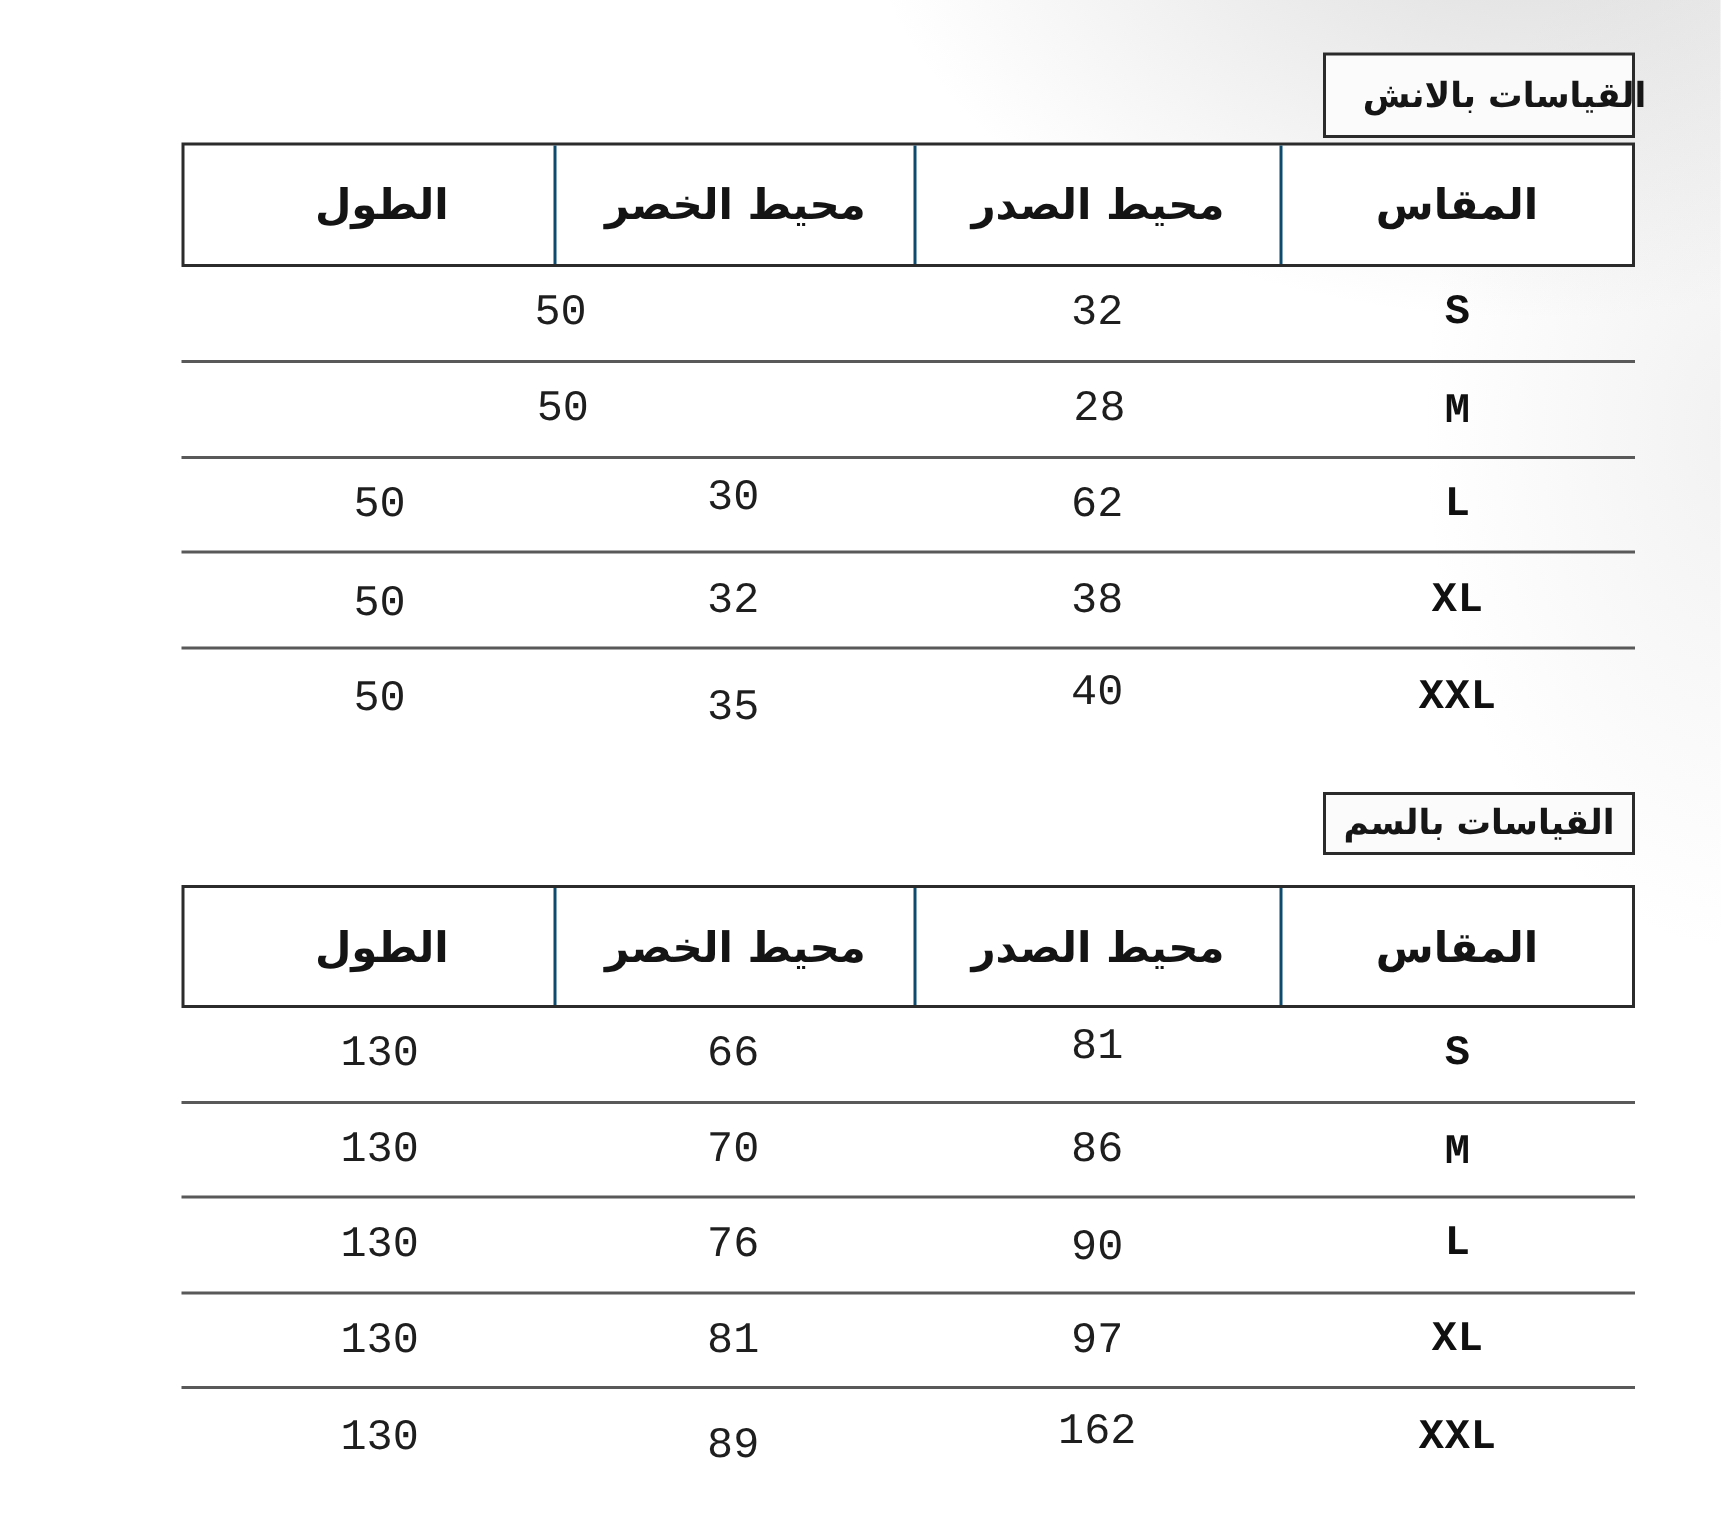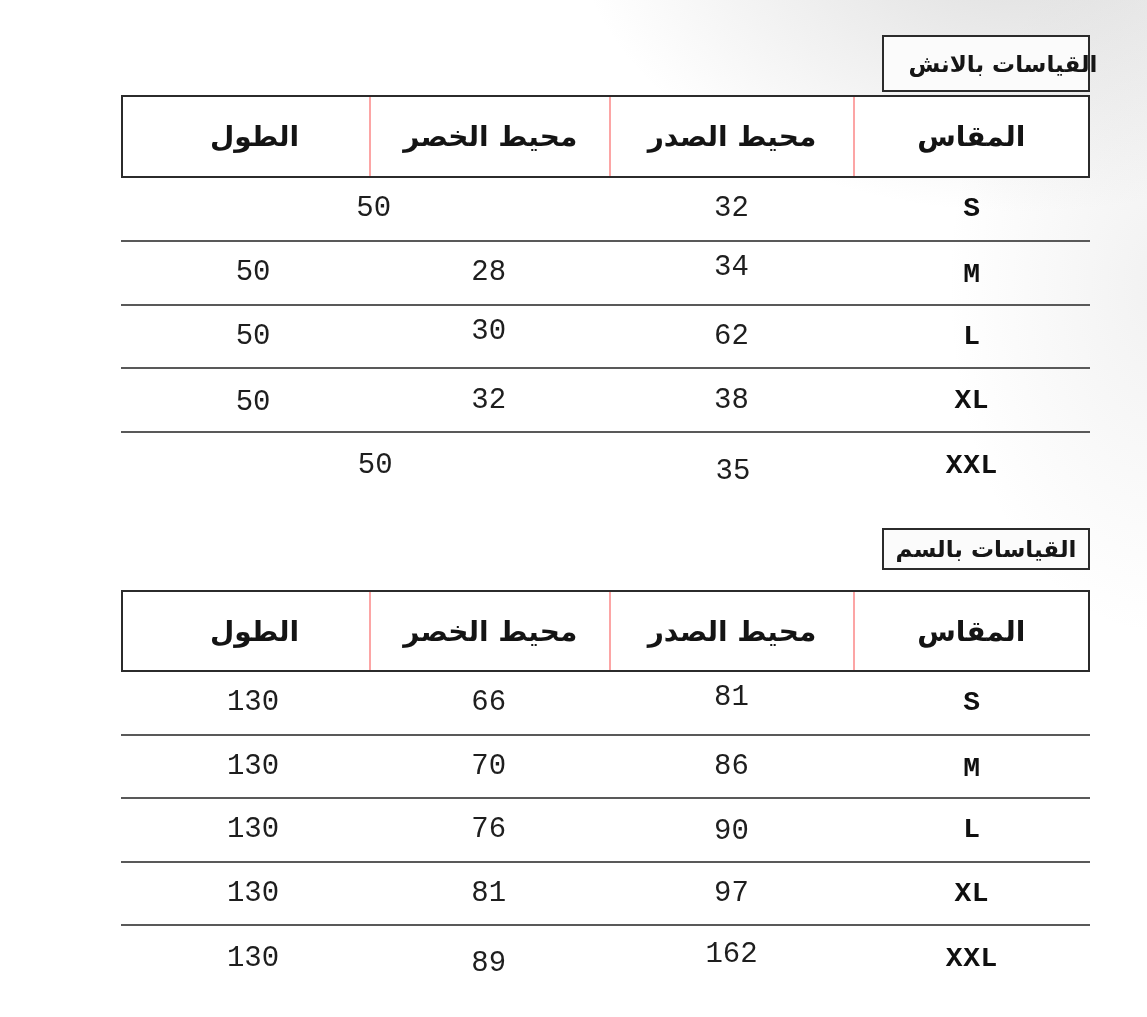--- a/index.html
+++ b/index.html
@@ -30,21 +30,21 @@
 
   .header-row {
     display:flex; height:83px;
     border:2.5px solid #2b2b2b; background:#ffffff;
   }
   #table2 .header-row { height:82px; }
 
   .header-cell {
     display:flex; align-items:center; justify-content:center;
     font-weight:bold; font-size:28px; color:#141414;
-    border-left:2px solid #fca5a5;
+    border-left:2px solid #0c4a6e;
     white-space:nowrap;
   }
   .header-cell:last-child { border-left:none; }
 
   
   .col-size   { width:24.4%; }
   .col-chest  { width:25.2%; }
   .col-waist  { width:24.9%; }
   .col-length { width:25.5%; flex:1;padding-left:17px; }
 
@@ -85,41 +85,41 @@
     </div>
 
     <div class="data-row">
       <div class="cell size-cell col-size">S</div>
       <div class="cell col-chest">32</div>
       <div class="cell col-length">50</div>
     </div>
 
     <div class="data-row">
       <div class="cell size-cell col-size dn2">M</div>
-      <div class="cell col-chest up5">34</div>
       <div class="cell col-waist">28</div>
       <div class="cell col-length">50</div>
     </div>
 
     <div class="data-row">
       <div class="cell size-cell col-size">L</div>
       <div class="cell col-chest">62</div>
       <div class="cell col-waist up5">30</div>
       <div class="cell col-length">50</div>
     </div>
 
     <div class="data-row">
       <div class="cell size-cell col-size">XL</div>
       <div class="cell col-chest">38</div>
       <div class="cell col-waist">32</div>
       <div class="cell col-length dn2">50</div>
     </div>
 
     <div class="data-row">
       <div class="cell size-cell col-size">XXL</div>
+      <div class="cell col-chest up4">40</div>
       <div class="cell col-waist dn6">35</div>
       <div class="cell col-length">50</div>
     </div>
   </div>
 
   <div class="title-box" id="title2">القياسات بالسم</div>
 
   <div class="size-table" id="table2">
     <div class="header-row">
       <div class="header-cell col-size">المقاس</div>

